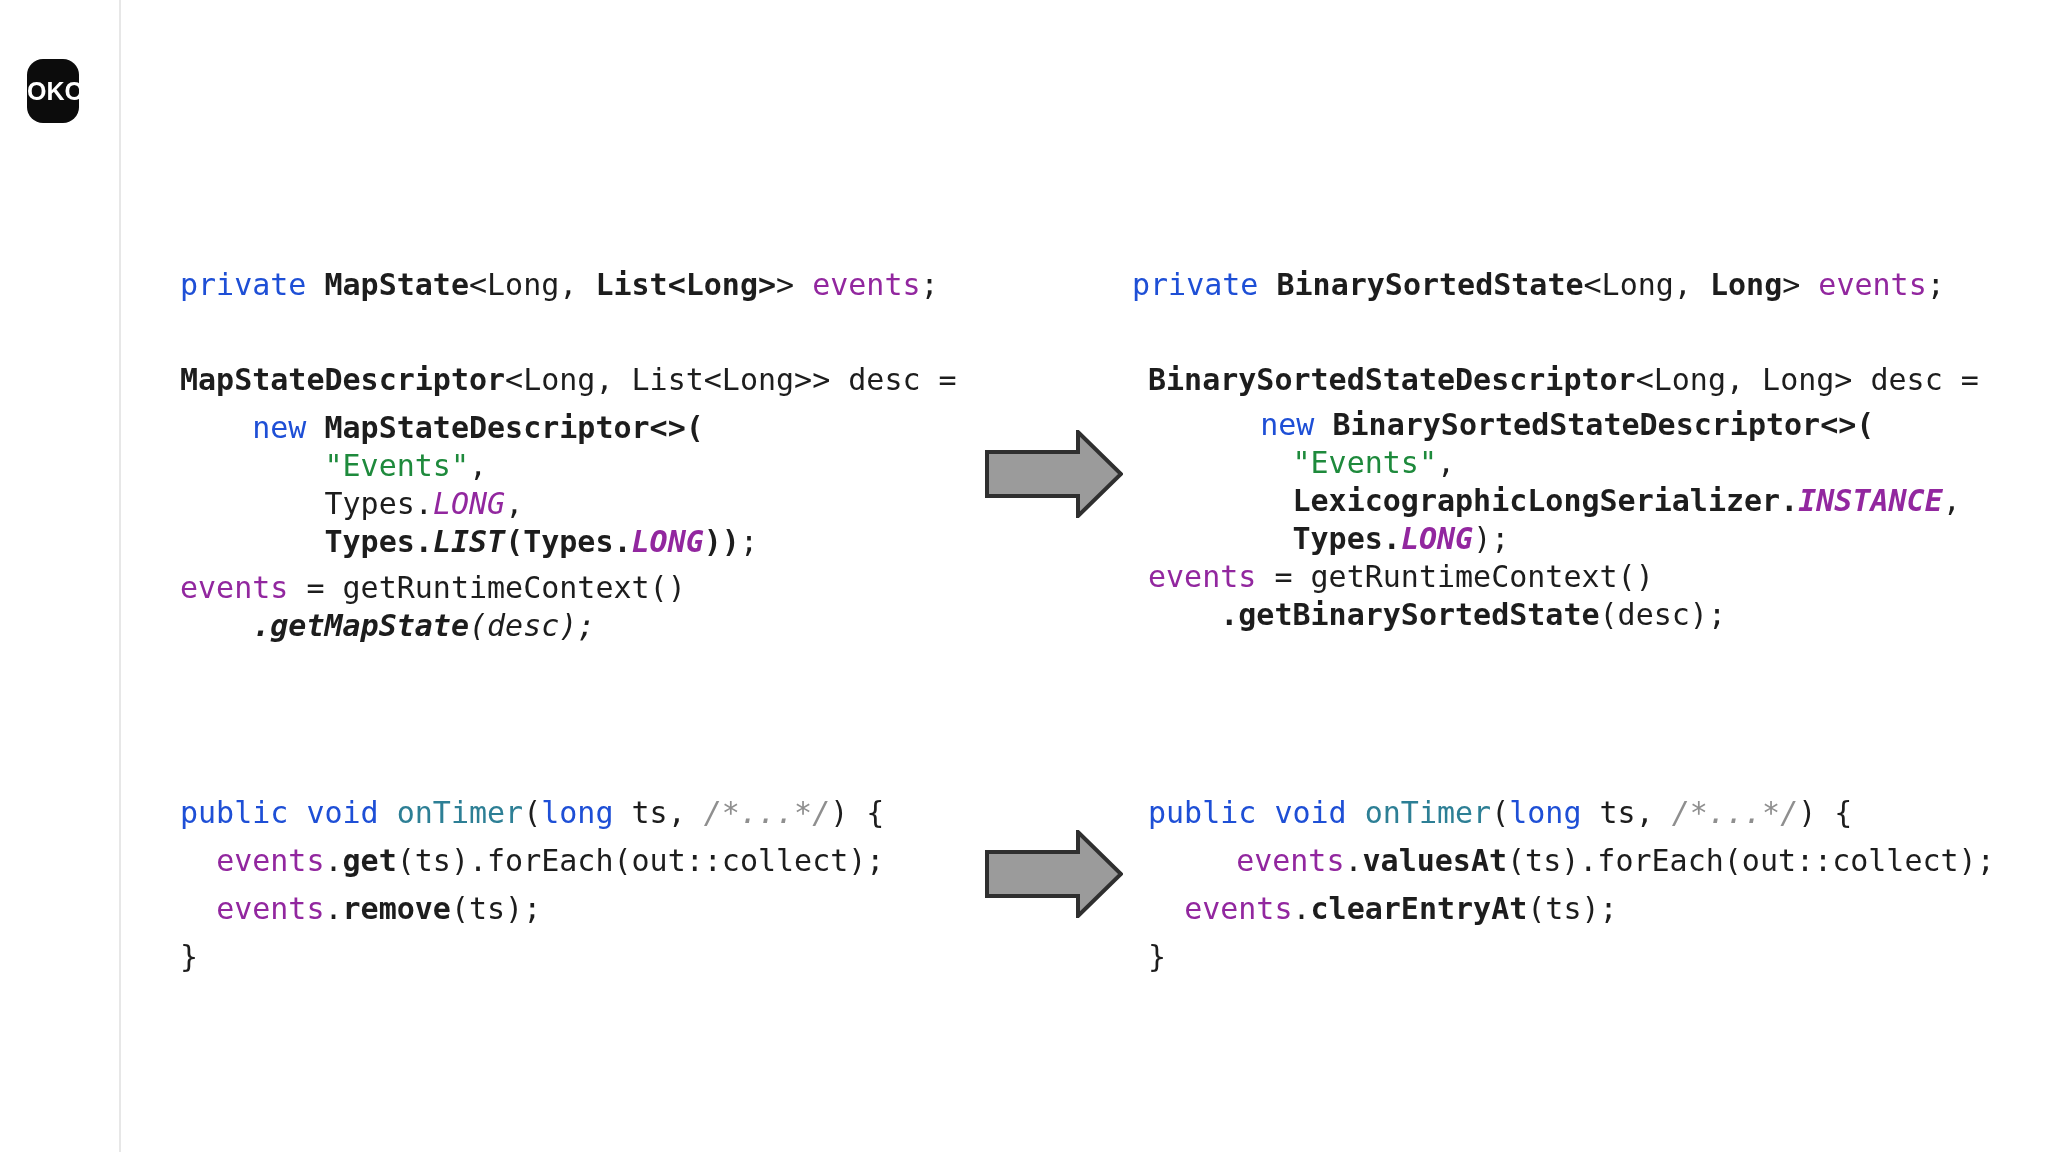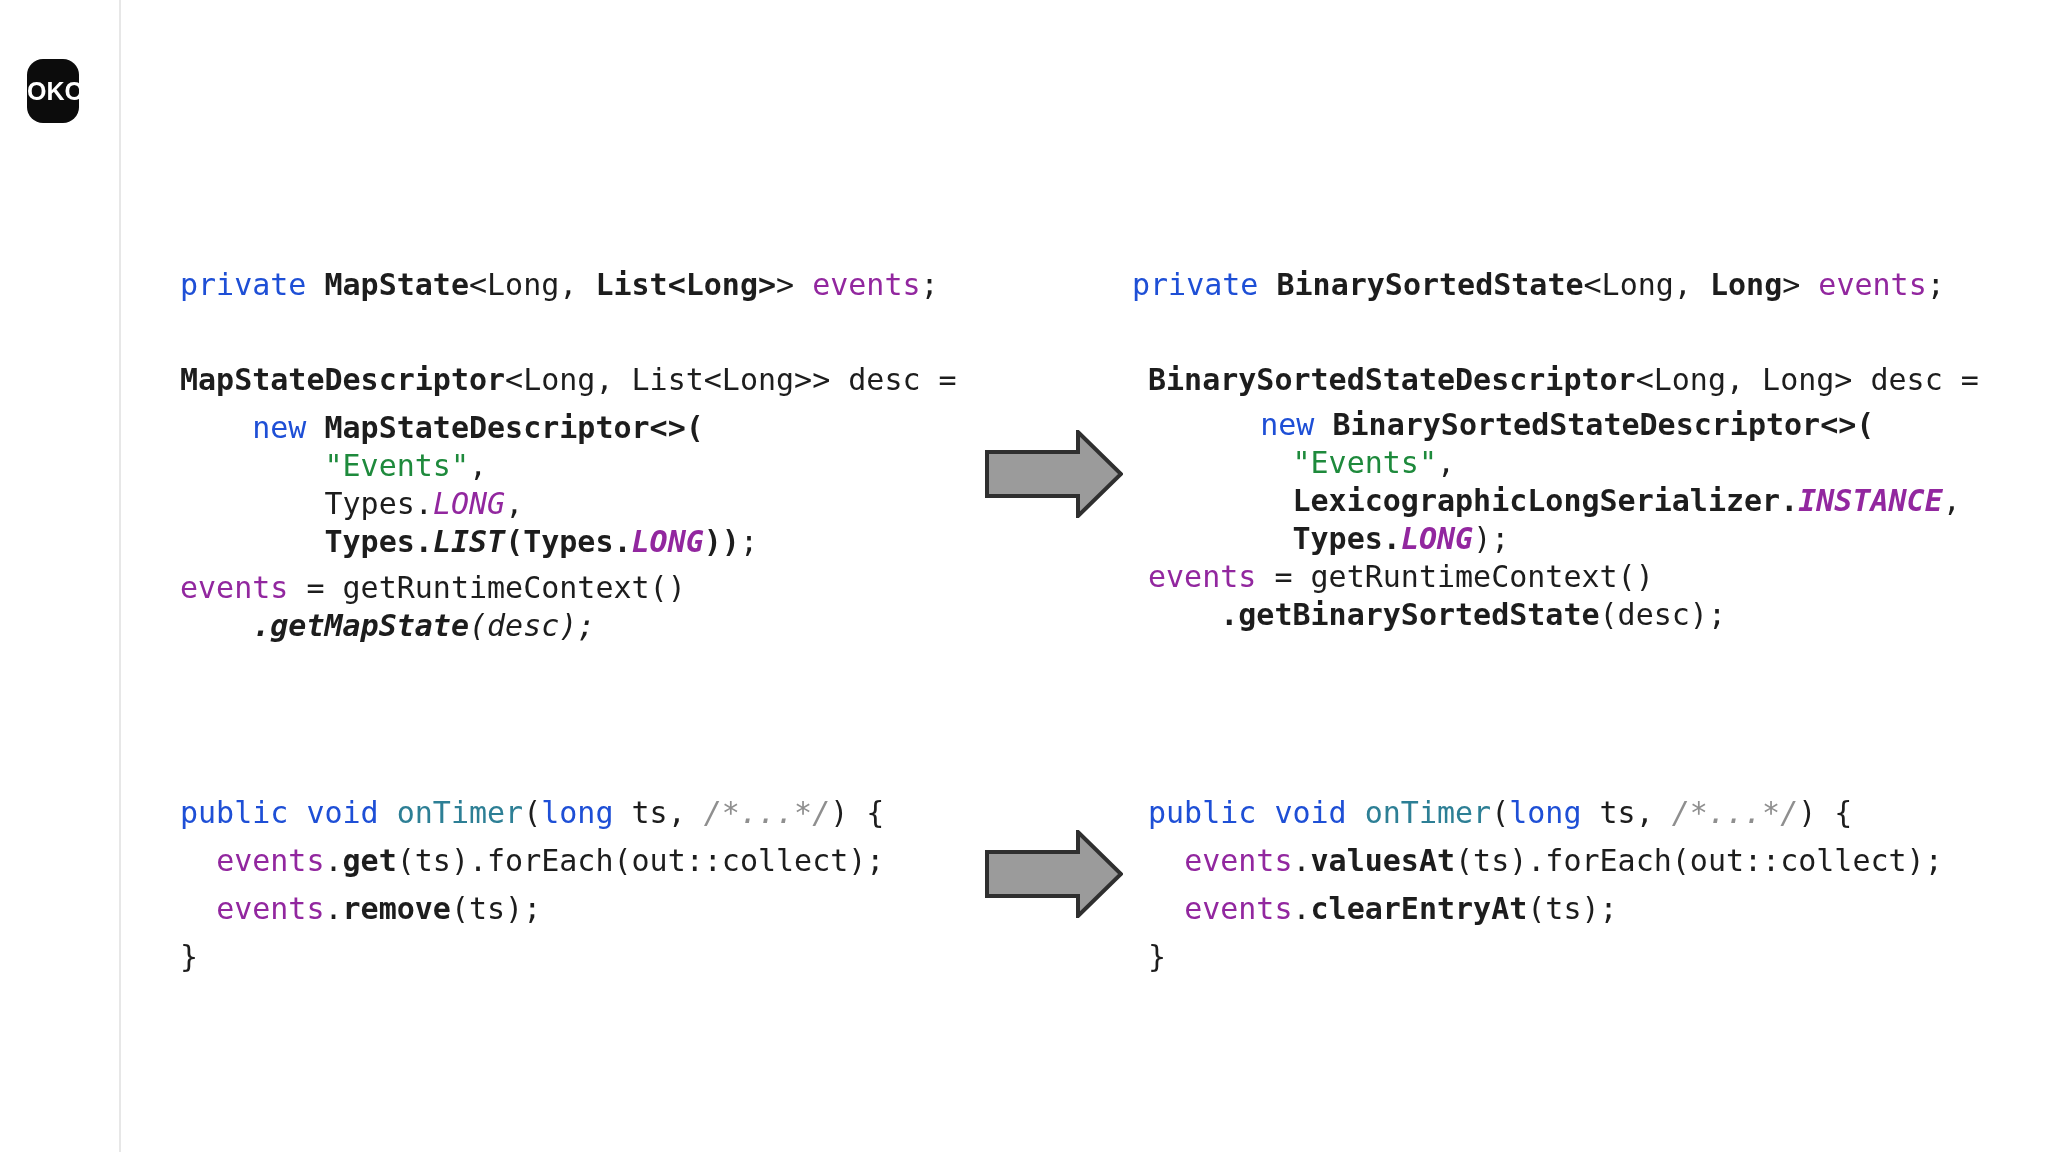--- a/index.html
+++ b/index.html
@@ -84,17 +84,17 @@
       <div class="code-line" style="left: 1148px; top: 596px; height: 38px; line-height: 38px;"><span class="tk-pl">    </span><span class="tk-b">.getBinarySortedState</span><span class="tk-pl">(desc);</span></div>
     </div>
     <div>
       <div class="code-line" style="left: 180px; top: 789px; height: 48px; line-height: 48px;"><span class="tk-kw">public</span><span class="tk-pl"> </span><span class="tk-kw">void</span><span class="tk-pl"> </span><span class="tk-fn">onTimer</span><span class="tk-pl">(</span><span class="tk-kw">long</span><span class="tk-pl"> ts, </span><span class="tk-cm">/*...*/</span><span class="tk-pl">) {</span></div>
       <div class="code-line" style="left: 180px; top: 837px; height: 48px; line-height: 48px;"><span class="tk-pl">  </span><span class="tk-pu">events</span><span class="tk-pl">.</span><span class="tk-b">get</span><span class="tk-pl">(ts).forEach(out::collect);</span></div>
       <div class="code-line" style="left: 180px; top: 885px; height: 48px; line-height: 48px;"><span class="tk-pl">  </span><span class="tk-pu">events</span><span class="tk-pl">.</span><span class="tk-b">remove</span><span class="tk-pl">(ts);</span></div>
       <div class="code-line" style="left: 180px; top: 933px; height: 48px; line-height: 48px;"><span class="tk-pl">}</span></div>
     </div>
     <div>
       <div class="code-line" style="left: 1148px; top: 789px; height: 48px; line-height: 48px;"><span class="tk-kw">public</span><span class="tk-pl"> </span><span class="tk-kw">void</span><span class="tk-pl"> </span><span class="tk-fn">onTimer</span><span class="tk-pl">(</span><span class="tk-kw">long</span><span class="tk-pl"> ts, </span><span class="tk-cm">/*...*/</span><span class="tk-pl">) {</span></div>
-      <div class="code-line" style="left: 1148px; top: 837px; height: 48px; line-height: 48px;"><span class="tk-pl">  </span><span class="tk-pu">events</span><span class="tk-pl">.</span><span class="tk-b">valuesAt</span><span class="tk-pl">(ts).forEach(out::collect);</span></div>
+      <div class="code-line" style="left: 1200px; top: 837px; height: 48px; line-height: 48px;"><span class="tk-pl">  </span><span class="tk-pu">events</span><span class="tk-pl">.</span><span class="tk-b">valuesAt</span><span class="tk-pl">(ts).forEach(out::collect);</span></div>
       <div class="code-line" style="left: 1148px; top: 885px; height: 48px; line-height: 48px;"><span class="tk-pl">  </span><span class="tk-pu">events</span><span class="tk-pl">.</span><span class="tk-b">clearEntryAt</span><span class="tk-pl">(ts);</span></div>
       <div class="code-line" style="left: 1148px; top: 933px; height: 48px; line-height: 48px;"><span class="tk-pl">}</span></div>
     </div>
   </div>
 
 </body></html>

